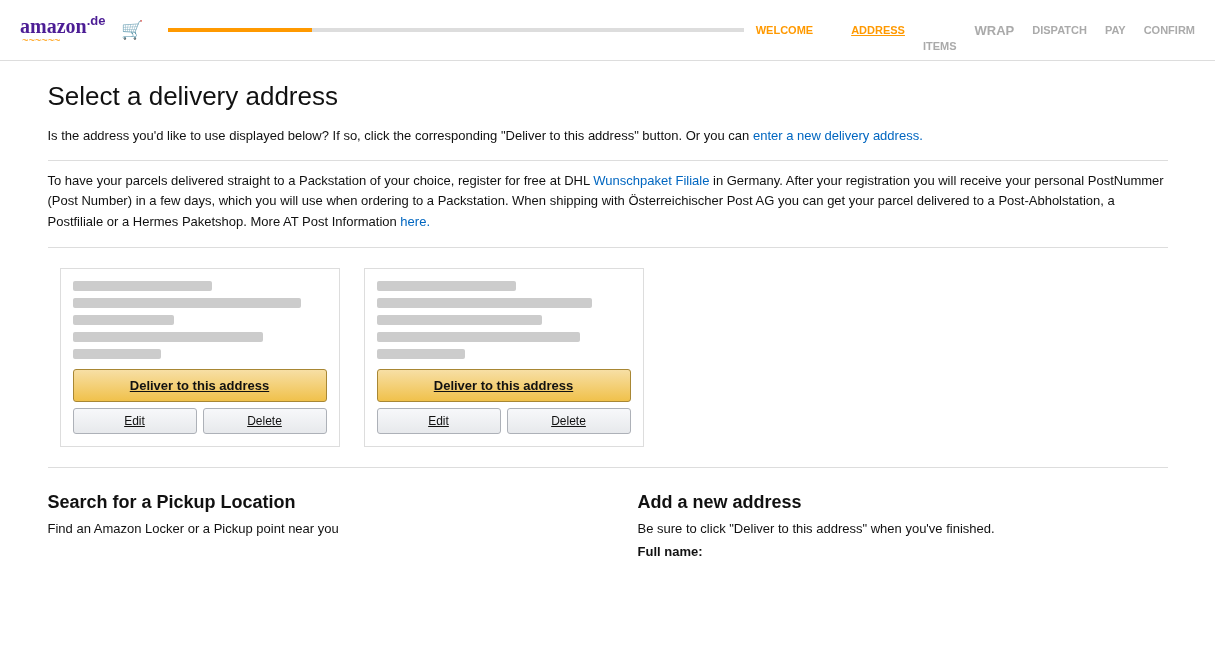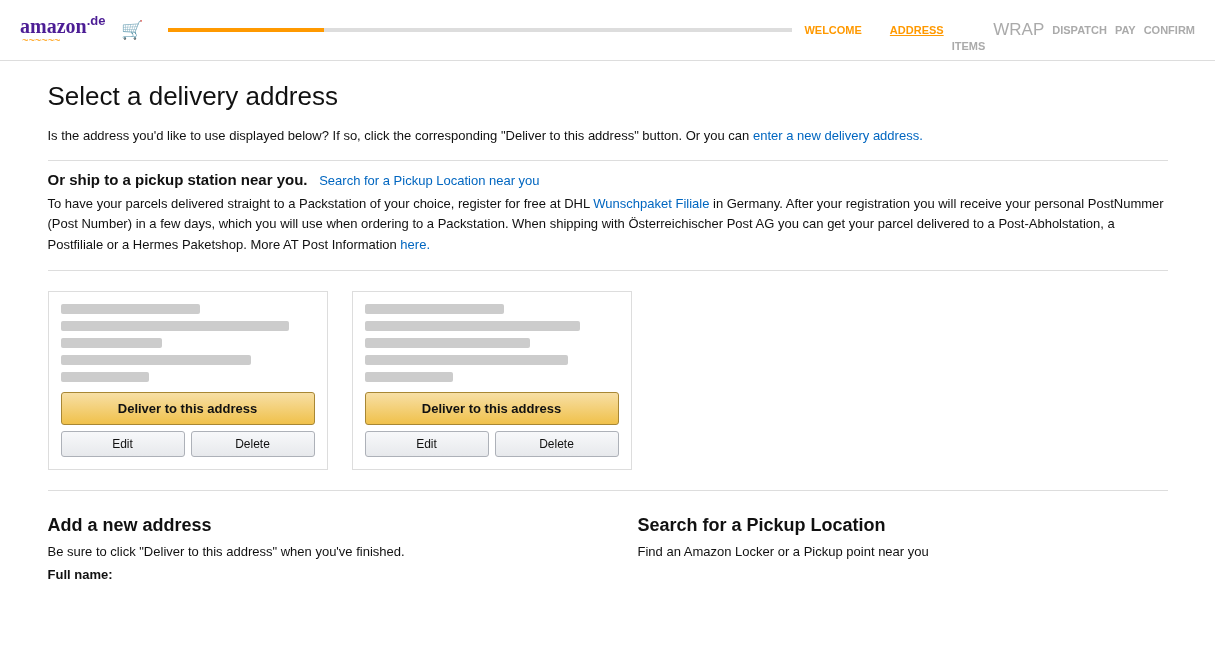--- a/index.html
+++ b/index.html
@@ -18,58 +18,54 @@
     </div>
     <div style="color:#f90; font-size:11px; margin-top:-2px; margin-left:2px;">~~~~~~</div>
   </div>
 
   <div style="font-size:18px; color:#555; margin-right:12px;">🛒</div>
 
   <div style="flex:1; position:relative; height:4px; background:#ddd; margin: 0 12px;">
     <div style="width:25%; height:100%; background:#f90;"></div>
   </div>
 
-  <nav style="display:flex; align-items:center; gap:8px;">
+  <nav style="display:flex; align-items:center; gap:18px;">
     <span style="font-size:11px; color:#f90; font-weight:bold; text-transform:uppercase;">WELCOME</span>
     <span style="font-size:11px; color:#f90; font-weight:bold; text-transform:uppercase; text-decoration:underline;margin-left:20px;">ADDRESS</span>
     <span style="font-size:11px; color:#aaa; font-weight:bold; text-transform:uppercase;margin-top:32px;">ITEMS</span>
-    <span style="font-size:17px; color:#aaa; font-weight:normal; text-transform:uppercase;">WRAP</span>
+    <span style="font-size:13px; color:#aaa; font-weight:bold; text-transform:uppercase;">WRAP</span>
     <span style="font-size:11px; color:#aaa; font-weight:bold; text-transform:uppercase;">DISPATCH</span>
     <span style="font-size:11px; color:#aaa; font-weight:bold; text-transform:uppercase;">PAY</span>
     <span style="font-size:11px; color:#aaa; font-weight:bold; text-transform:uppercase;">CONFIRM</span>
   </nav>
 </div>
 
 <div style="max-width:1160px; margin:0 auto; padding:20px 20px;">
 
   <h1 style="font-size:26px; font-weight:normal; color:#111; margin-bottom:14px;">Select a delivery address</h1>
 
   <p style="font-size:13px; color:#111; margin-bottom:14px; line-height:1.5;">
     <span>Is the address you'd like to use displayed below? If so, click the corresponding "Deliver to this address" button. Or you can</span>
     <a href="#" style="color:#0066c0; text-decoration:none;margin-top:7px;">enter a new delivery address.</a>
   </p>
 
   <hr style="border:none; border-top:1px solid #ddd; margin: 10px 0;">
 
   <div style="margin-bottom:14px;">
-    <div style="margin-bottom:6px;">
-      <strong style="font-size:15px;">Or ship to a pickup station near you.</strong>
-      <a href="#" style="color:#0066c0; text-decoration:none; font-size:13px; margin-left:8px;">Search for a Pickup Location near you</a>
-    </div>
     <p style="font-size:13px; line-height:1.6; color:#111;">
       <span>To have your parcels delivered straight to a Packstation of your choice, register for free at DHL</span>
       <a href="#" style="color:#0066c0; text-decoration:none;">Wunschpaket Filiale</a>
       <span>in Germany. After your registration you will receive your personal PostNummer (Post Number) in a few days, which you will use when ordering to a Packstation. When shipping with Österreichischer Post AG you can get your parcel delivered to a Post-Abholstation, a Postfiliale or a Hermes Paketshop. More AT Post Information</span>
       <a href="#" style="color:#0066c0; text-decoration:none;">here.</a>
     </p>
   </div>
 
   <hr style="border:none; border-top:1px solid #ddd; margin: 10px 0;">
 
-  <div style="display:flex; gap:24px; margin:20px 0;">
+  <div style="display:flex; gap:24px; margin:20px 12px;text-decoration:underline;">
 
     <div style="width:280px; padding:12px; border:1px solid #ddd;">
       <div style="margin-bottom:10px;">
         <div style="background:#ccc; height:10px; width:55%; border-radius:2px; margin-bottom:7px;"></div>
         <div style="background:#ccc; height:10px; width:90%; border-radius:2px; margin-bottom:7px;"></div>
         <div style="background:#ccc; height:10px; width:40%; border-radius:2px; margin-bottom:7px;"></div>
         <div style="background:#ccc; height:10px; width:75%; border-radius:2px; margin-bottom:7px;"></div>
         <div style="background:#ccc; height:10px; width:35%; border-radius:2px; margin-bottom:7px;"></div>
       </div>
       <button style="display:block; width:100%; padding:8px 12px; background:linear-gradient(to bottom,#f7dfa5,#f0c14b); border:1px solid #a88734; border-radius:3px; font-size:13px; font-weight:bold; color:#111; cursor:pointer; text-align:center; margin-bottom:6px;">Deliver to this address</button>
@@ -93,25 +89,25 @@
         <button style="flex:1; padding:5px 8px; background:linear-gradient(to bottom,#f7f8fa,#e7e9ec); border:1px solid #adb1b8; border-radius:3px; font-size:12px; color:#111; cursor:pointer;">Delete</button>
       </div>
     </div>
 
   </div>
 
   <hr style="border:none; border-top:1px solid #ddd; margin:16px 0 0 0;">
   <div style="display:flex; gap:60px; margin-top:24px;">
 
     <div style="flex:1;">
+      <h2 style="font-size:18px; font-weight:bold; margin-bottom:8px;">Search for a Pickup Location</h2>
+      <p style="font-size:13px; color:#111;">Find an Amazon Locker or a Pickup point near you</p>
+    </div>
+
+    <div style="flex:1;">
       <h2 style="font-size:18px; font-weight:bold; margin-bottom:8px;">Add a new address</h2>
       <p style="font-size:13px; color:#111; margin-bottom:8px;">Be sure to click "Deliver to this address" when you've finished.</p>
       <div style="font-size:13px; font-weight:bold;">Full name:</div>
-    </div>
-
-    <div style="flex:1;">
-      <h2 style="font-size:18px; font-weight:bold; margin-bottom:8px;">Search for a Pickup Location</h2>
-      <p style="font-size:13px; color:#111;">Find an Amazon Locker or a Pickup point near you</p>
     </div>
 
   </div>
 
 </div>
 
 </body></html>

